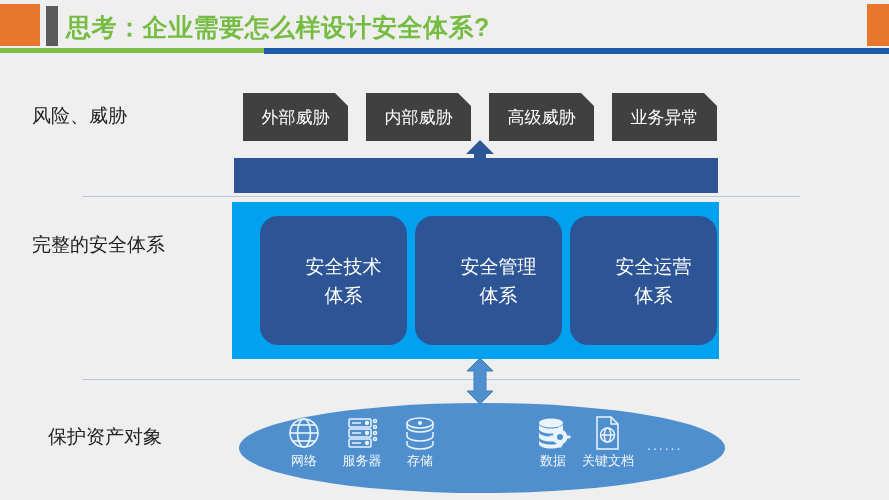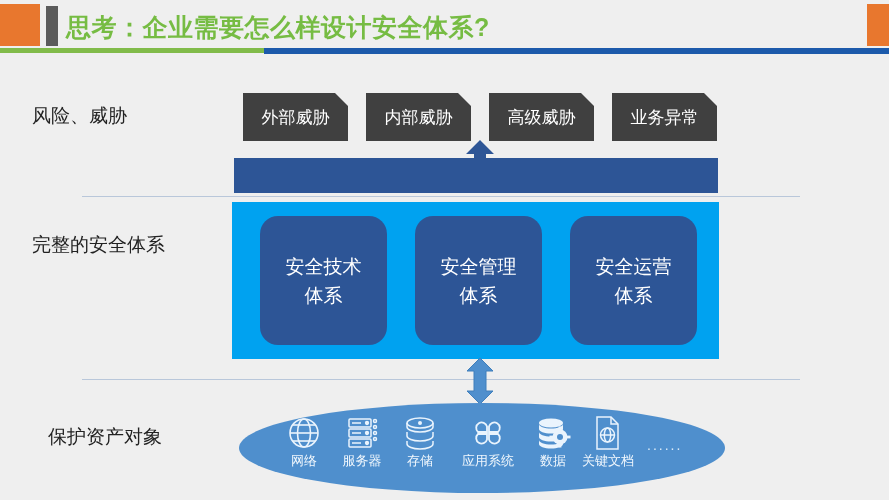--- a/index.html
+++ b/index.html
@@ -44,21 +44,21 @@
 
   
   .darkbar{position:absolute;left:234px;top:158px;width:484px;height:35px;background:#2d5596;}
   .up-arrow{position:absolute;left:463px;top:140px;width:34px;height:22px;}
 
   
   .cyan-panel{position:absolute;left:232px;top:202px;width:487px;height:157px;background:#00a2f0;}
   .sysbox{
     position:absolute;top:216px;width:127px;height:129px;background:#2d5596;
     border-radius:18px;color:#fff;font-size:19px;text-align:center;
-    display:flex;align-items:center;justify-content:center;line-height:29px;
+    display:flex;align-items:center;justify-content:center;line-height:29px;padding-left:20px;
   }
   .sysbox.s1{left:260px;}
   .sysbox.s2{left:415px;}
   .sysbox.s3{left:570px;}
 
   
   .dbl-arrow{position:absolute;left:461px;top:358px;width:38px;height:46px;}
 
   
   .ellipse{
@@ -185,31 +185,20 @@
         <ellipse cx="18" cy="8" rx="13" ry="5"></ellipse>
         <circle cx="18" cy="8" r="2" fill="#eaf4fd" stroke="none"></circle>
         <path d="M5 8v4c0 2.8 5.8 5 13 5s13-2.2 13-5V8"></path>
         <path d="M5 17v4c0 2.8 5.8 5 13 5s13-2.2 13-5v-4"></path>
         <path d="M5 26v3c0 2.8 5.8 5 13 5s13-2.2 13-5v-3"></path>
       </svg>
     </span>
     <span class="cap">存储</span>
   </div>
 
-  <div class="asset a3">
-    <span class="glyph">
-      <svg width="36" height="36" viewBox="0 0 36 36" fill="none" stroke="#eaf4fd" stroke-width="1.8">
-        <path d="M17 17H8a5.5 5.5 0 1 1 9-5.5z"></path>
-        <path d="M19 17h9a5.5 5.5 0 1 0-9-5.5z"></path>
-        <path d="M17 19H8a5.5 5.5 0 1 0 9 5.5z"></path>
-        <path d="M19 19h9a5.5 5.5 0 1 1-9 5.5z"></path>
-      </svg>
-    </span>
-    <span class="cap">应用系统</span>
-  </div>
 
   <div class="asset a4">
     <span class="glyph">
       <svg width="36" height="36" viewBox="0 0 36 36">
         <g fill="#eaf4fd">
           <ellipse cx="16" cy="8" rx="12" ry="4.5"></ellipse>
           <path d="M4 9v5c0 2.5 5.4 4.5 12 4.5s12-2 12-4.5V9c0 2.5-5.4 4.5-12 4.5S4 11.5 4 9z"></path>
           <path d="M4 17v5c0 2.5 5.4 4.5 12 4.5s12-2 12-4.5v-5c0 2.5-5.4 4.5-12 4.5S4 19.5 4 17z"></path>
           <path d="M4 25v4c0 2.5 5.4 4.5 12 4.5s12-2 12-4.5v-4c0 2.5-5.4 4.5-12 4.5S4 27.5 4 25z"></path>
         </g>

